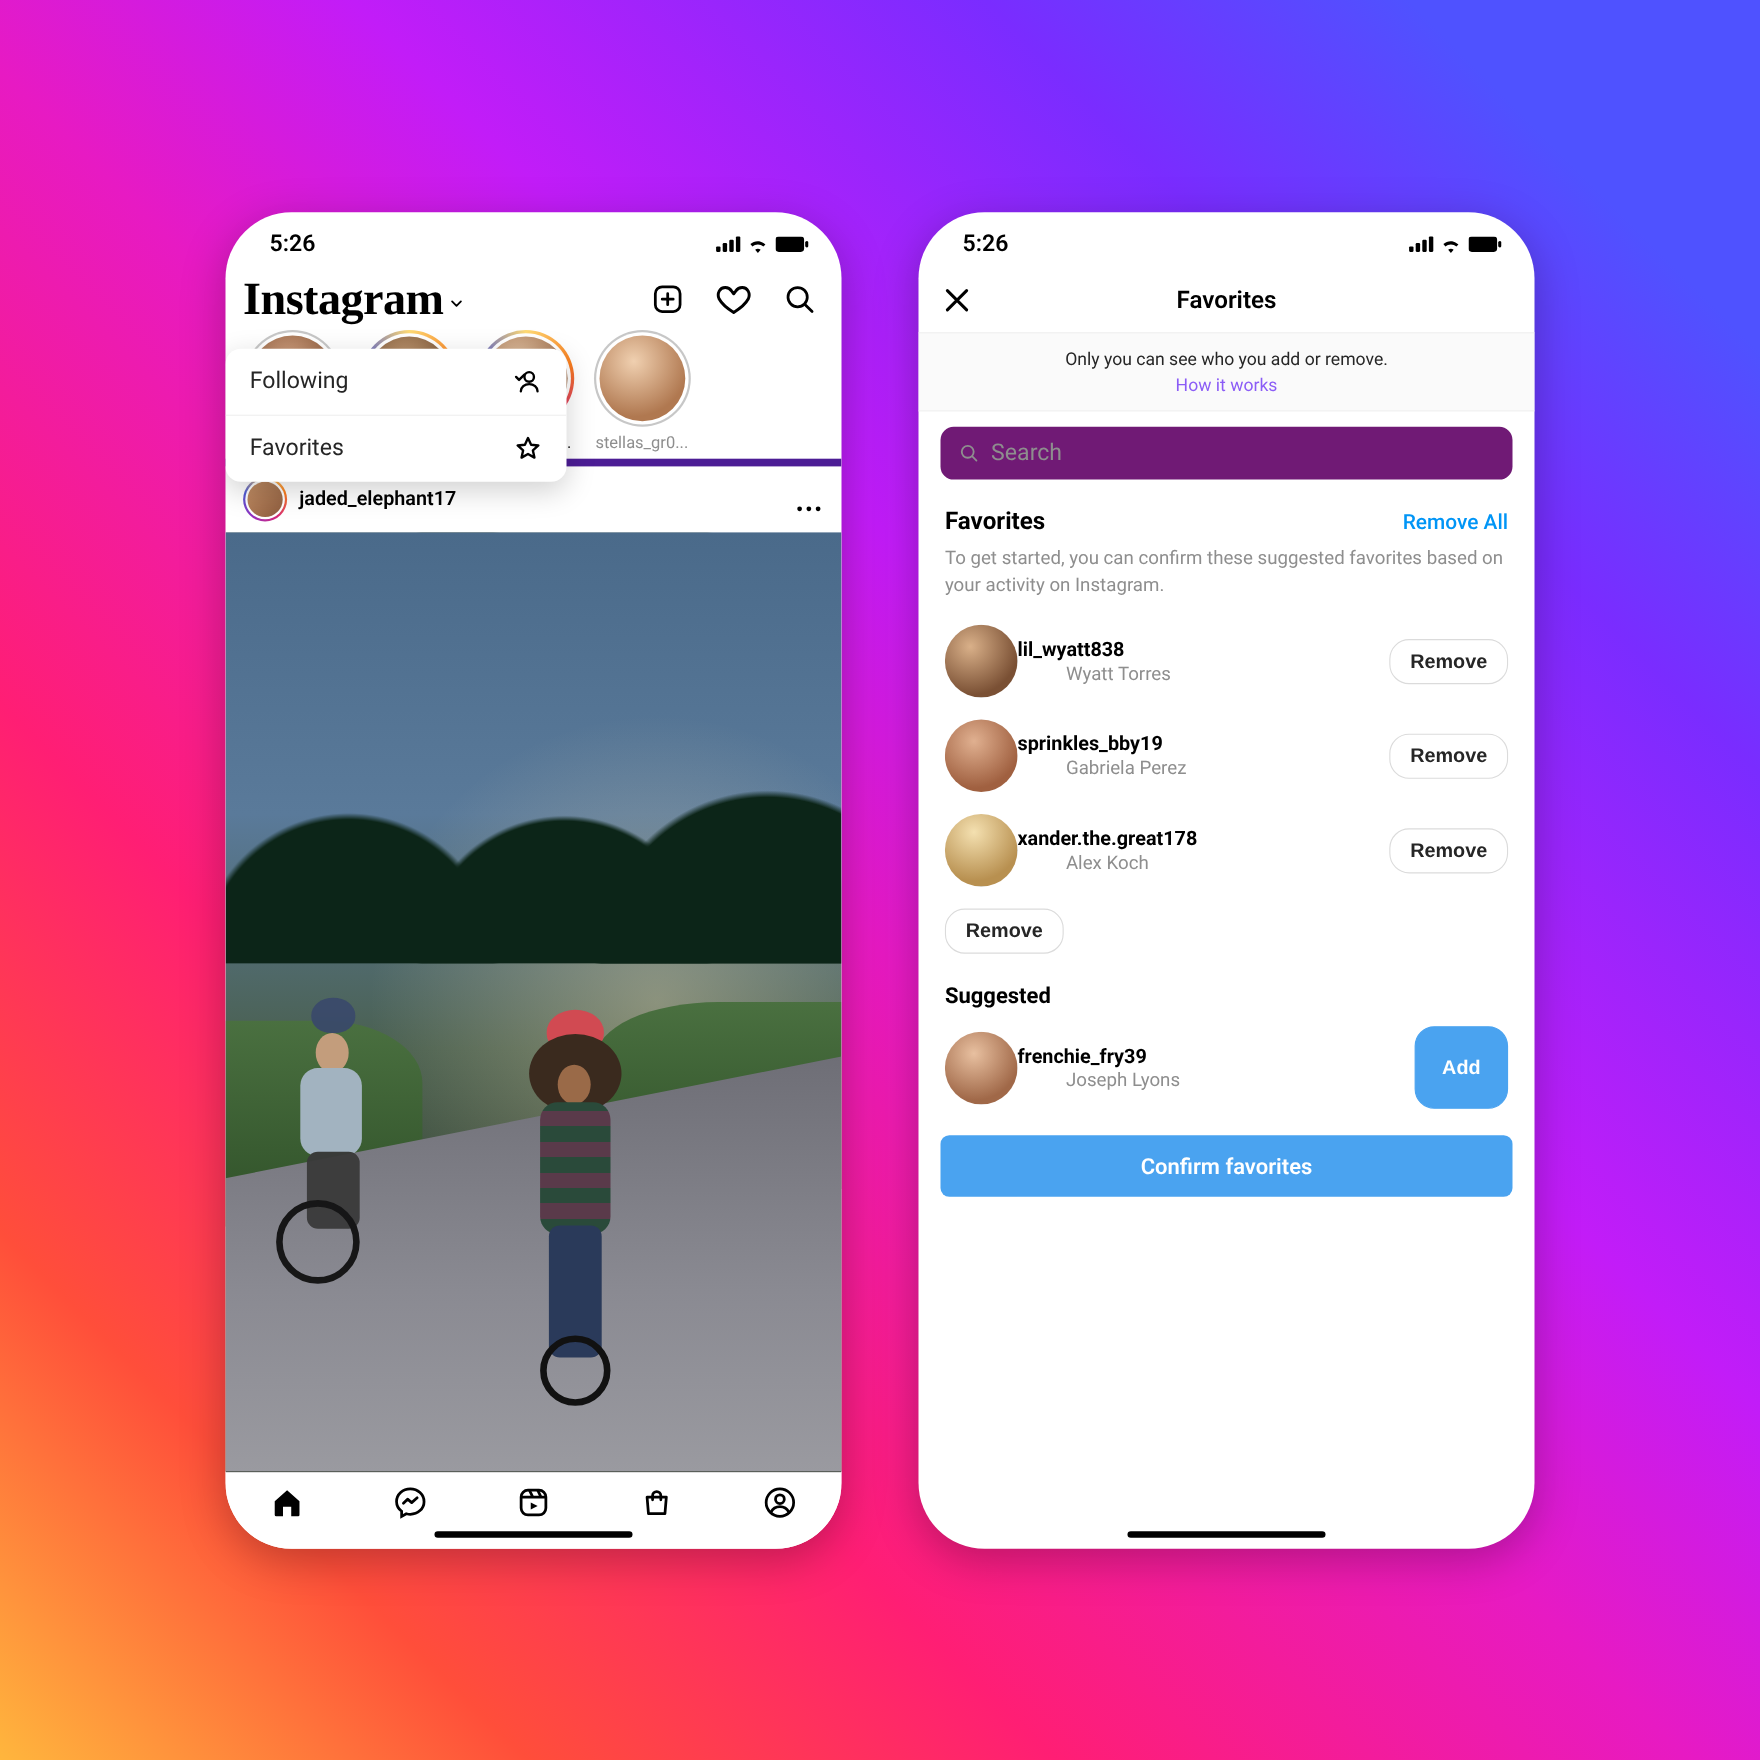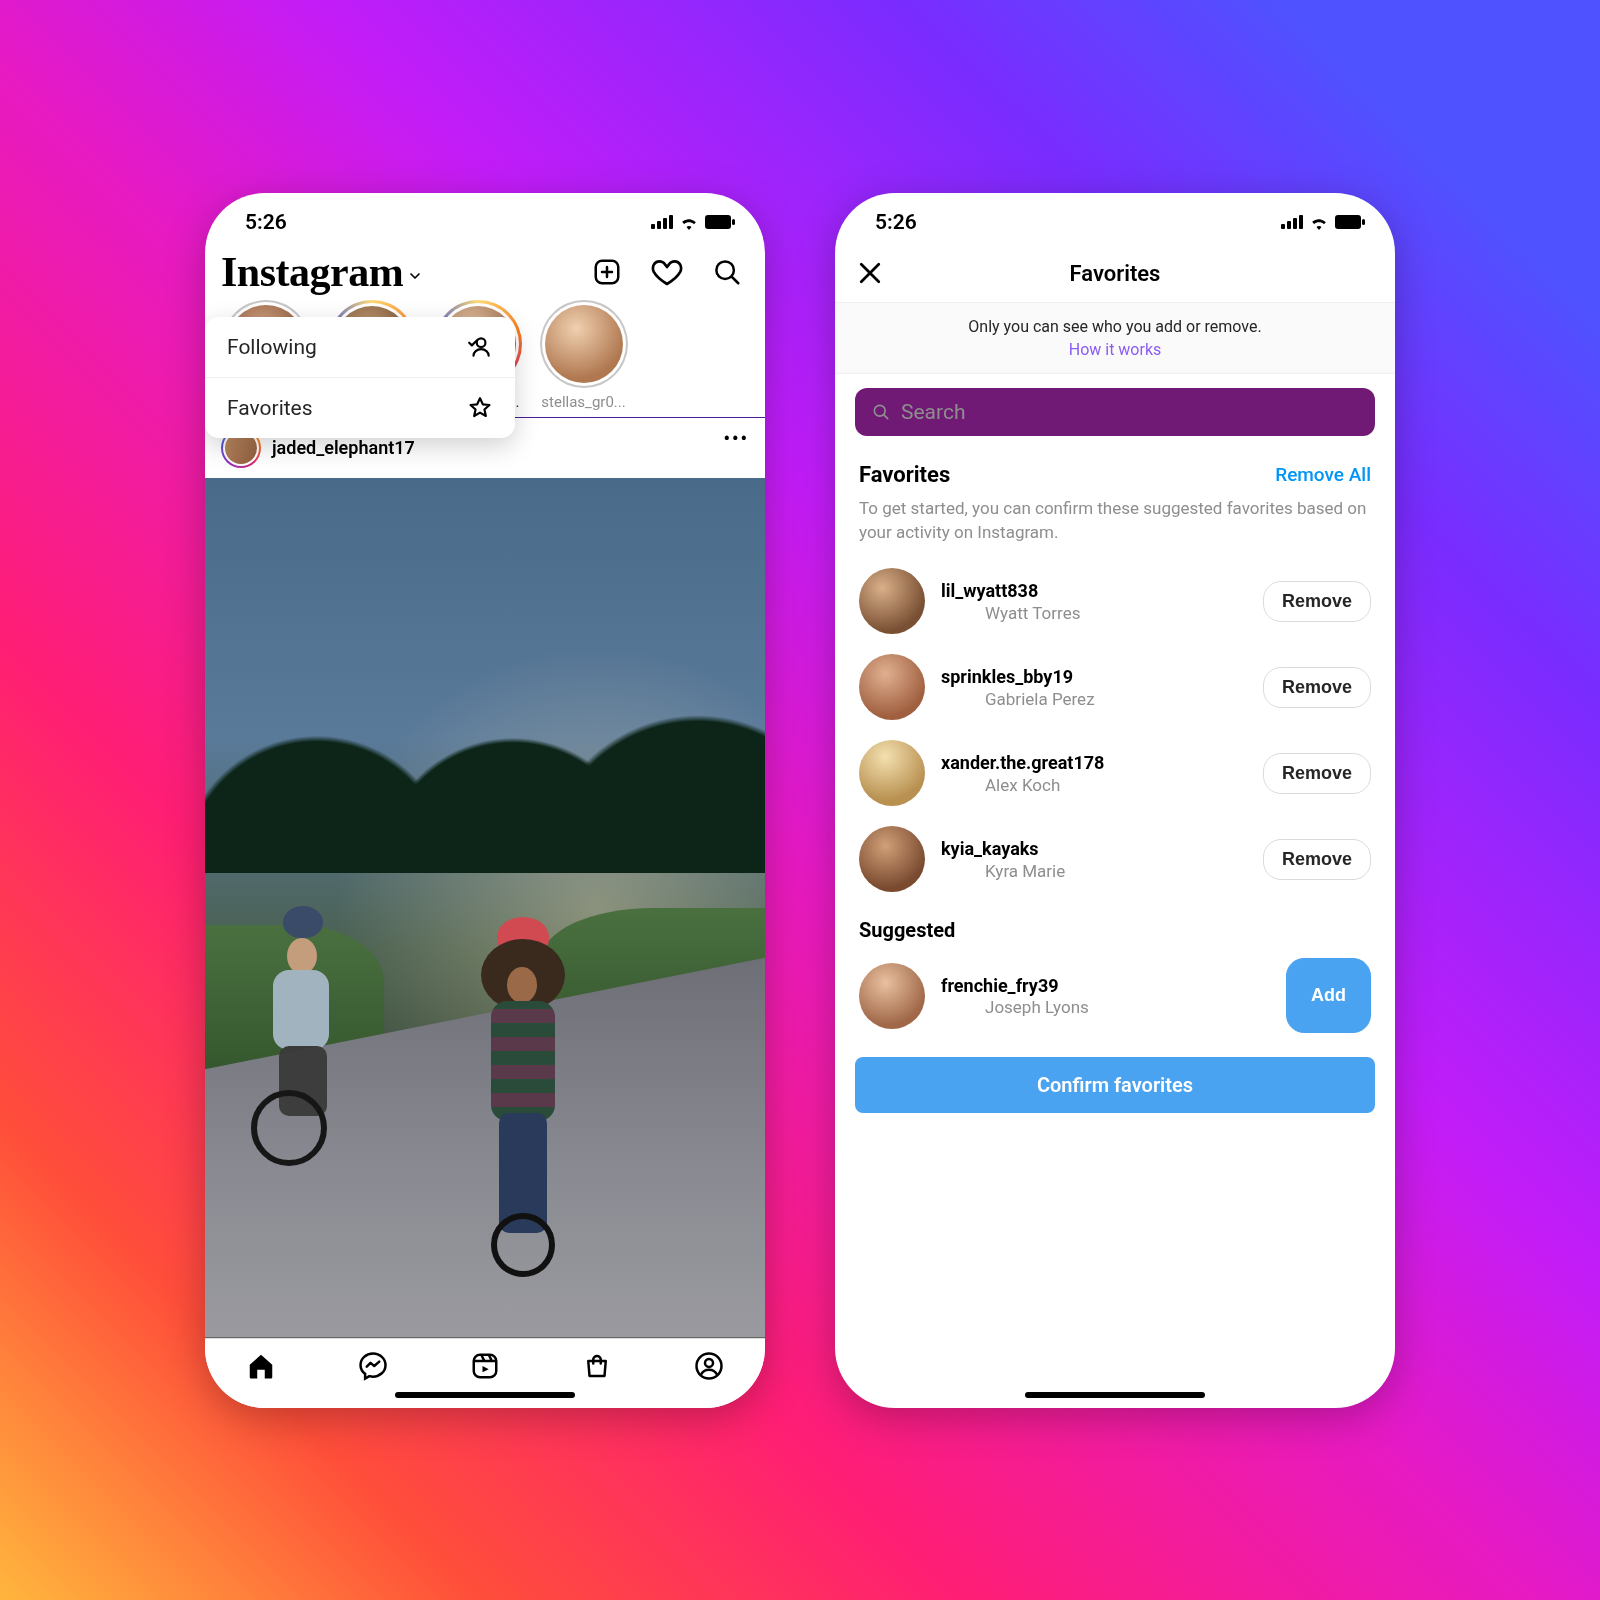--- a/index.html
+++ b/index.html
@@ -120,23 +120,23 @@
   .dropdown-item {
     display:flex; align-items:center; justify-content:space-between;
     padding: 17px 22px;
     font-size:21px;
     color:#262626;
     border-bottom:1px solid #efefef;
   }
   .dropdown-item:last-child { border-bottom:none; }
 
   .post-header {
-    display:flex; align-items:flex-start; justify-content:space-between;
+    display:flex; align-items:flex-end; justify-content:space-between;
     padding: 10px 16px;
-    border-top:1px solid #4c1d95;
+    border-top:7px solid #4c1d95;
   }
   .post-user { display:flex; align-items:center; gap:11px; }
   .post-avatar {
     width:40px; height:40px; border-radius:50%;
     background: conic-gradient(#feda75,#fa7e1e,#d62976,#962fbf,#4f5bd5,#feda75);
     padding:2px;
   }
   .post-avatar-inner { width:100%; height:100%; border-radius:50%; background:#fff; padding:2px; }
   .post-avatar-img { width:100%; height:100%; border-radius:50%; background:linear-gradient(135deg,#c79268,#8b5a3c); }
   .post-username { font-size:18px; font-weight:600; }
@@ -219,21 +219,21 @@
     display:flex; align-items:center; justify-content:space-between;
     padding: 20px 24px 4px;
   }
   .section-head h2 { font-size:22px; font-weight:700; }
   .remove-all { color:#0095f6; font-size:19px; font-weight:500; }
   .section-sub { color:#8e8e8e; font-size:17px; padding:6px 24px 14px; line-height:1.4; }
   .user-row {
     display:flex; align-items:center; justify-content:space-between;
     padding: 10px 24px;
   }
-  .user-left { display:flex; align-items:center; gap:16px; }
+  .user-left { display:flex; align-items:center; gap:0; }
   .u-avatar { width:66px; height:66px; border-radius:50%; flex-shrink:0; }
   .u-name { font-size:18px; font-weight:700; line-height:1.25; }
   .u-sub { font-size:17px; color:#8e8e8e;margin-left:44px; }
   .btn {
     border:1px solid #dbdbdb; background:#fff;
     border-radius:18px; padding:9px 18px;
     font-size:18px; font-weight:600; color:#262626;
   }
   .btn.primary { background:#4aa3f0; color:#fff; border-color:#4aa3f0; padding:26px 24px; }
   .confirm-bar {
@@ -525,27 +525,20 @@
     <div class="user-left">
       <div class="u-avatar av3"></div>
       <div>
         <div class="u-name">xander.the.great178</div>
         <div class="u-sub">Alex Koch</div>
       </div>
     </div>
     <button class="btn">Remove</button>
   </div>
   <div class="user-row">
-    <div class="user-left">
-      <div class="u-avatar av4"></div>
-      <div>
-        <div class="u-name">kyia_kayaks</div>
-        <div class="u-sub">Kyra Marie</div>
-      </div>
-    </div>
     <button class="btn">Remove</button>
   </div>
 
   <div class="suggested-head">Suggested</div>
 
   <div class="user-row">
     <div class="user-left">
       <div class="u-avatar av5"></div>
       <div>
         <div class="u-name">frenchie_fry39</div>

